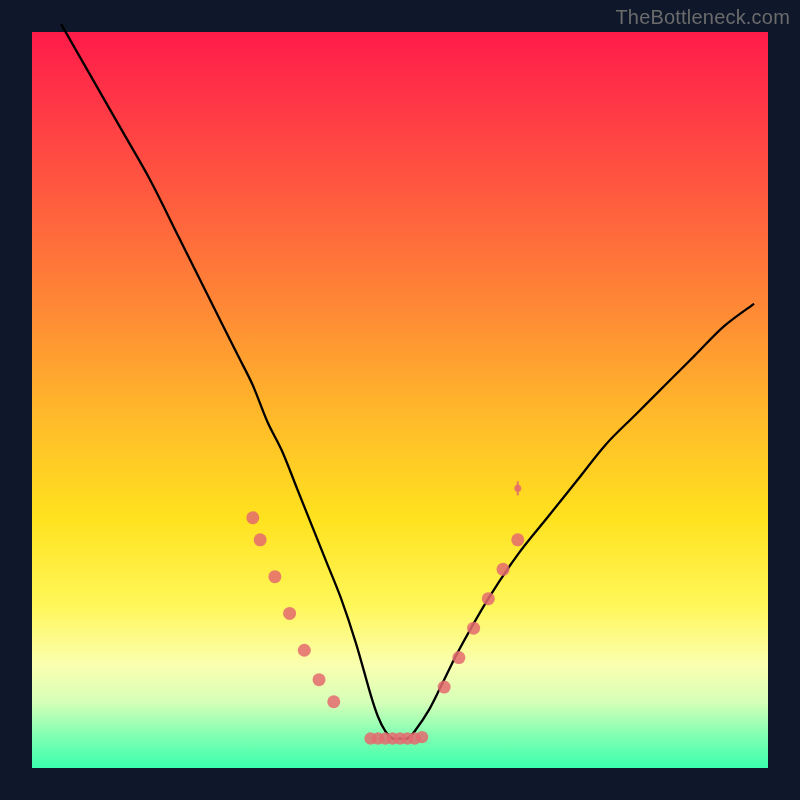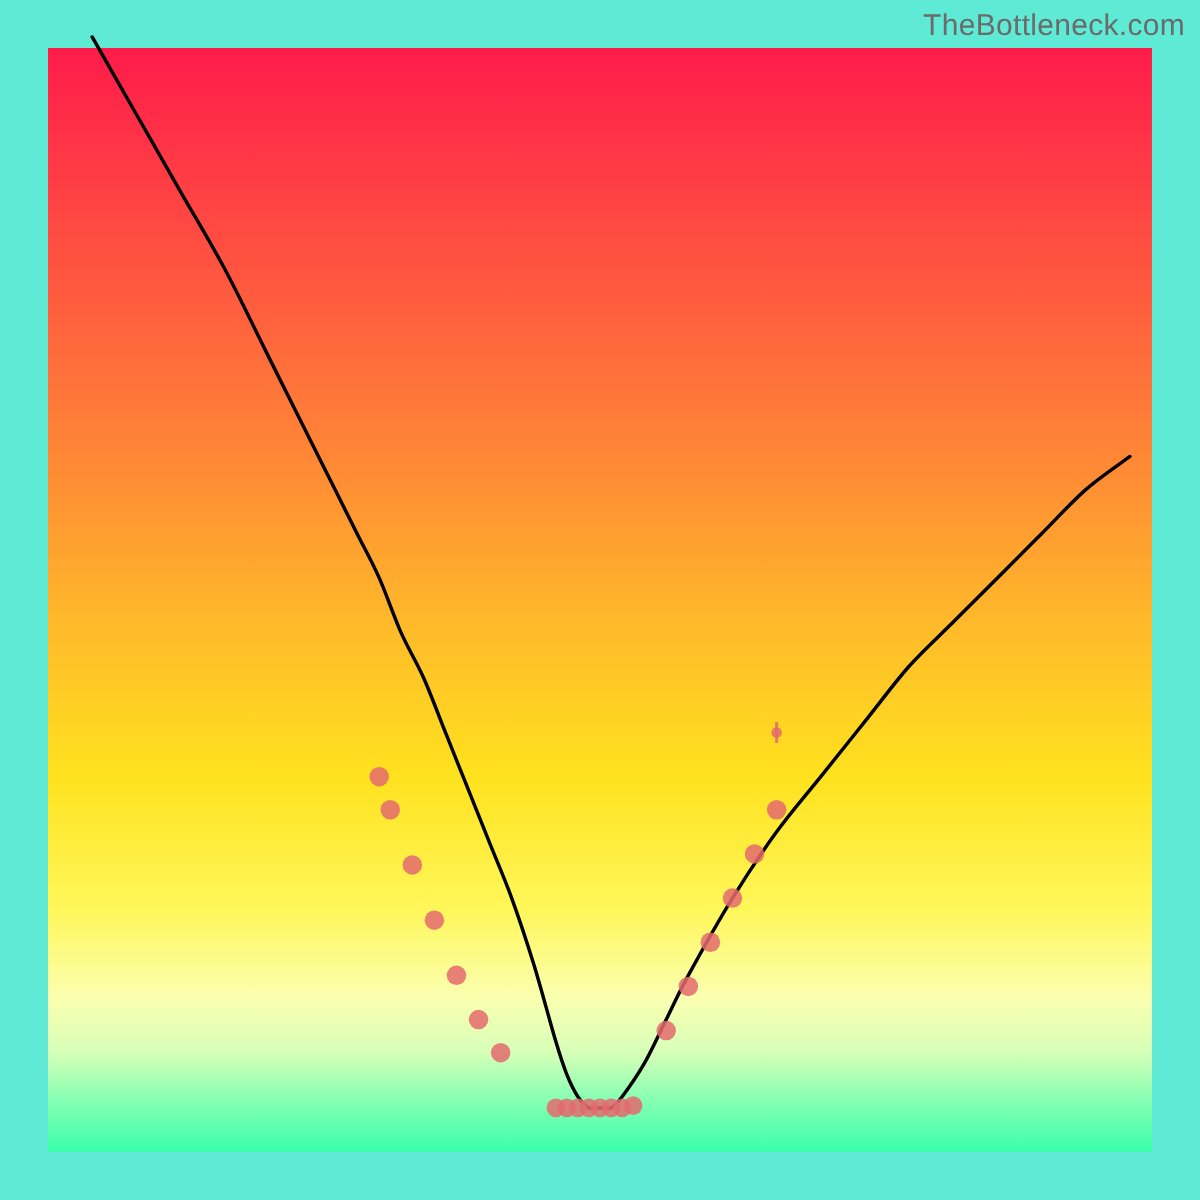--- a/index.html
+++ b/index.html
@@ -10,21 +10,21 @@
     background: #000;
     overflow: hidden;
     font-family: Arial, Helvetica, sans-serif;
   }
   .frame {
     position: absolute;
     left: 0;
     top: 0;
     width: 800px;
     height: 800px;
-    background: #5eead4;
+    background: #0f172a;
   }
   .plot-area {
     position: absolute;
     left: 32px;
     top: 32px;
     width: 736px;
     height: 736px;
     
     background: linear-gradient(
       to bottom,

